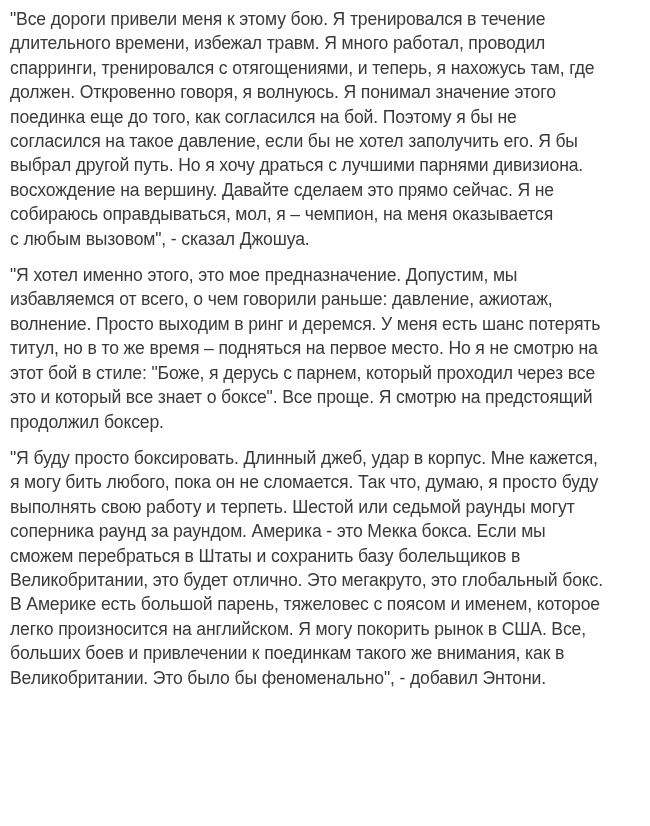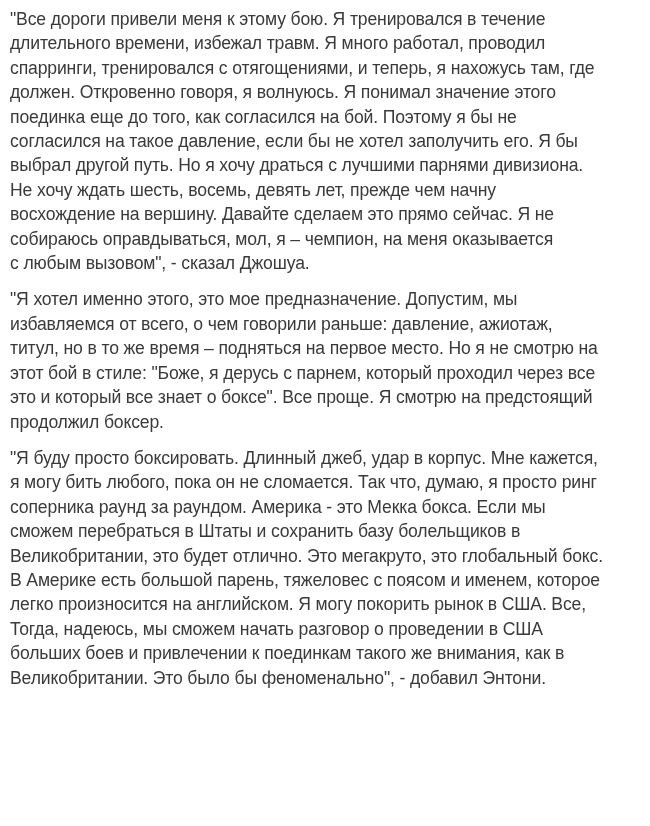--- a/index.html
+++ b/index.html
@@ -37,41 +37,41 @@
 <div class="article">
 
   <p class="para">
     <span class="line">"Все дороги привели меня к этому бою. Я тренировался в течение</span>
     <span class="line">длительного времени, избежал травм. Я много работал, проводил</span>
     <span class="line">спарринги, тренировался с отягощениями, и теперь, я нахожусь там, где</span>
     <span class="line">должен. Откровенно говоря, я волнуюсь. Я понимал значение этого</span>
     <span class="line">поединка еще до того, как согласился на бой. Поэтому я бы не</span>
     <span class="line">согласился на такое давление, если бы не хотел заполучить его. Я бы</span>
     <span class="line">выбрал другой путь. Но я хочу драться с лучшими парнями дивизиона.</span>
-    <span class="line">Не хочу ждать шесть, восемь, девять лет, прежде чем начну</span>
     <span class="line">восхождение на вершину. Давайте сделаем это прямо сейчас. Я не</span>
     <span class="line">собираюсь оправдываться, мол, я – чемпион, на меня оказывается</span>
     <span class="line">с любым вызовом", - сказал Джошуа.</span>
   </p>
 
   <p class="para">
     <span class="line">"Я хотел именно этого, это мое предназначение. Допустим, мы</span>
     <span class="line">избавляемся от всего, о чем говорили раньше: давление, ажиотаж,</span>
+    <span class="line">волнение. Просто выходим в ринг и деремся. У меня есть шанс потерять</span>
     <span class="line">титул, но в то же время – подняться на первое место. Но я не смотрю на</span>
     <span class="line">этот бой в стиле: "Боже, я дерусь с парнем, который проходил через все</span>
     <span class="line">это и который все знает о боксе". Все проще. Я смотрю на предстоящий</span>
     <span class="line">продолжил боксер.</span>
   </p>
 
   <p class="para">
     <span class="line">"Я буду просто боксировать. Длинный джеб, удар в корпус. Мне кажется,</span>
-    <span class="line">я могу бить любого, пока он не сломается. Так что, думаю, я просто ринг</span>
+    <span class="line">я могу бить любого, пока он не сломается. Так что, думаю, я просто буду</span>
+    <span class="line">выполнять свою работу и терпеть. Шестой или седьмой раунды могут</span>
     <span class="line">соперника раунд за раундом. Америка - это Мекка бокса. Если мы</span>
     <span class="line">сможем перебраться в Штаты и сохранить базу болельщиков в</span>
     <span class="line">Великобритании, это будет отлично. Это мегакруто, это глобальный бокс.</span>
     <span class="line">В Америке есть большой парень, тяжеловес с поясом и именем, которое</span>
     <span class="line">легко произносится на английском. Я могу покорить рынок в США. Все,</span>
-    <span class="line">Тогда, надеюсь, мы сможем начать разговор о проведении в США</span>
     <span class="line">больших боев и привлечении к поединкам такого же внимания, как в</span>
     <span class="line">Великобритании. Это было бы феноменально", - добавил Энтони.</span>
   </p>
 
 </div>
 
 </body></html>

